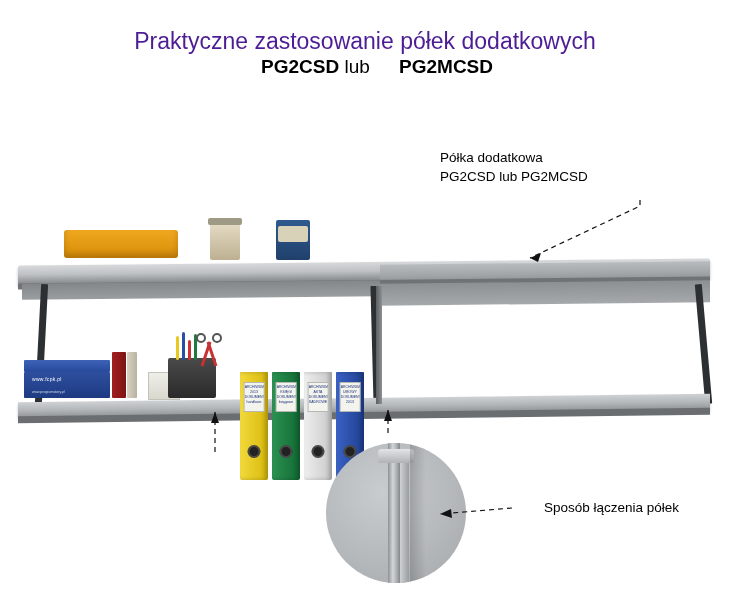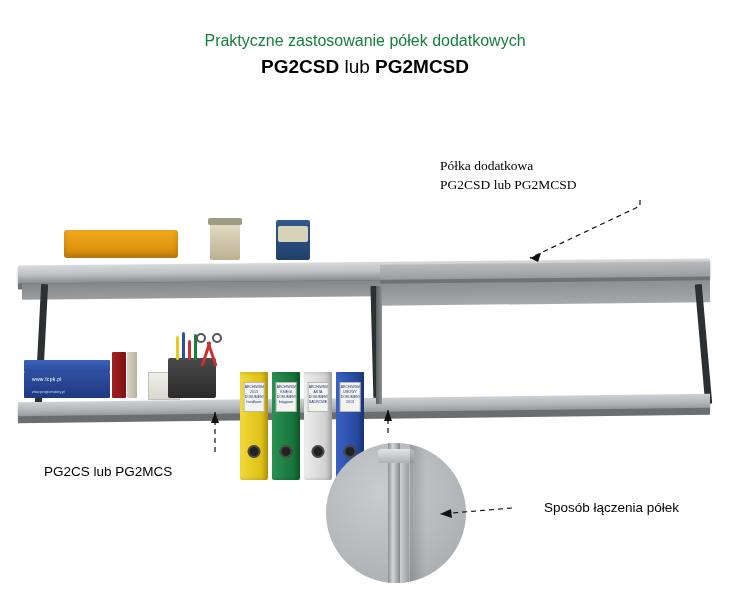--- a/index.html
+++ b/index.html
@@ -20,32 +20,32 @@
 
   
   .title-block {
     position: absolute;
     top: 28px;
     left: 0;
     width: 730px;
     text-align: center;
   }
   .title-line1 {
-    font-size: 16px;
-    color: #15803d;
+    font-size: 23px;
+    color: #4c1d95;
     line-height: 26px;
     white-space: nowrap;
   }
   .title-line2 {
     font-size: 19px;
     color: #000000;
     line-height: 26px;
     white-space: nowrap;
   }
-  .title-line2 .bold { font-weight: bold; }
+  .title-line2 .bold { font-weight: bold; margin-left: 24px; }
 
   
   .photo {
     position: absolute;
     left: 0;
     top: 200px;
     width: 730px;
     height: 280px;
   }
 
@@ -421,27 +421,26 @@
       <div class="label">ARCHIWUM
 UMOWY
 DOKUMENTY
 2013</div>
       <div class="ring"></div>
     </div>
 
     <div class="joint-col"></div>
   </div>
 
-  <div class="callout right" style="left:440px; top:156px;font-family:Liberation Serif, serif;">
+  <div class="callout right" style="left:440px; top:148px;">
     <div>Półka dodatkowa</div>
     <div>PG2CSD lub PG2MCSD</div>
   </div>
 
   <div class="callout" style="left:44px; top:462px;">
-    <div>PG2CS lub PG2MCS</div>
   </div>
 
   <div class="callout" style="left:544px; top:498px;">
     <div>Sposób łączenia półek</div>
   </div>
 
   <div class="detail-circle">
     <div class="detail-post"></div>
     <div class="detail-post2"></div>
     <div class="detail-cap"></div>

